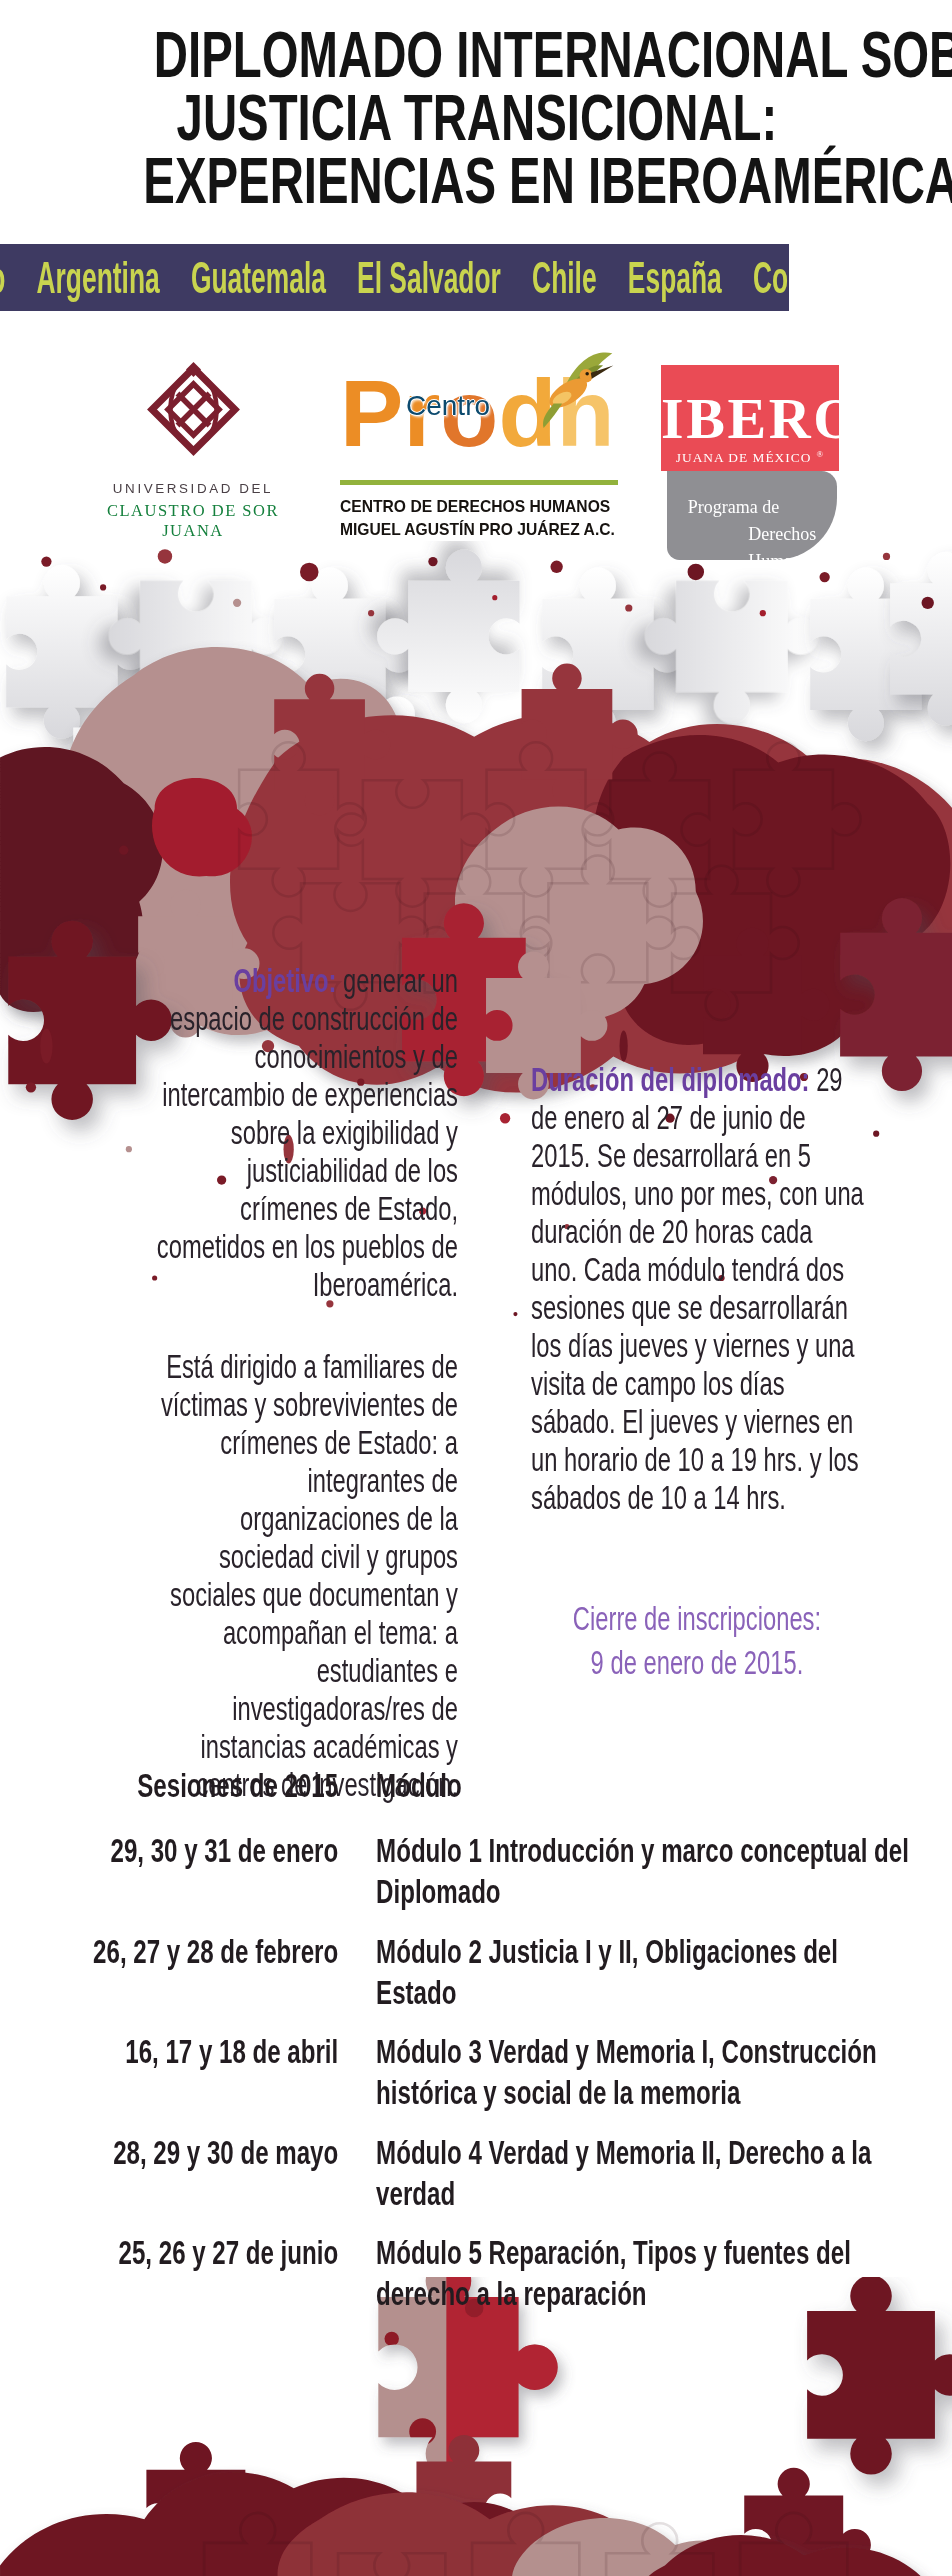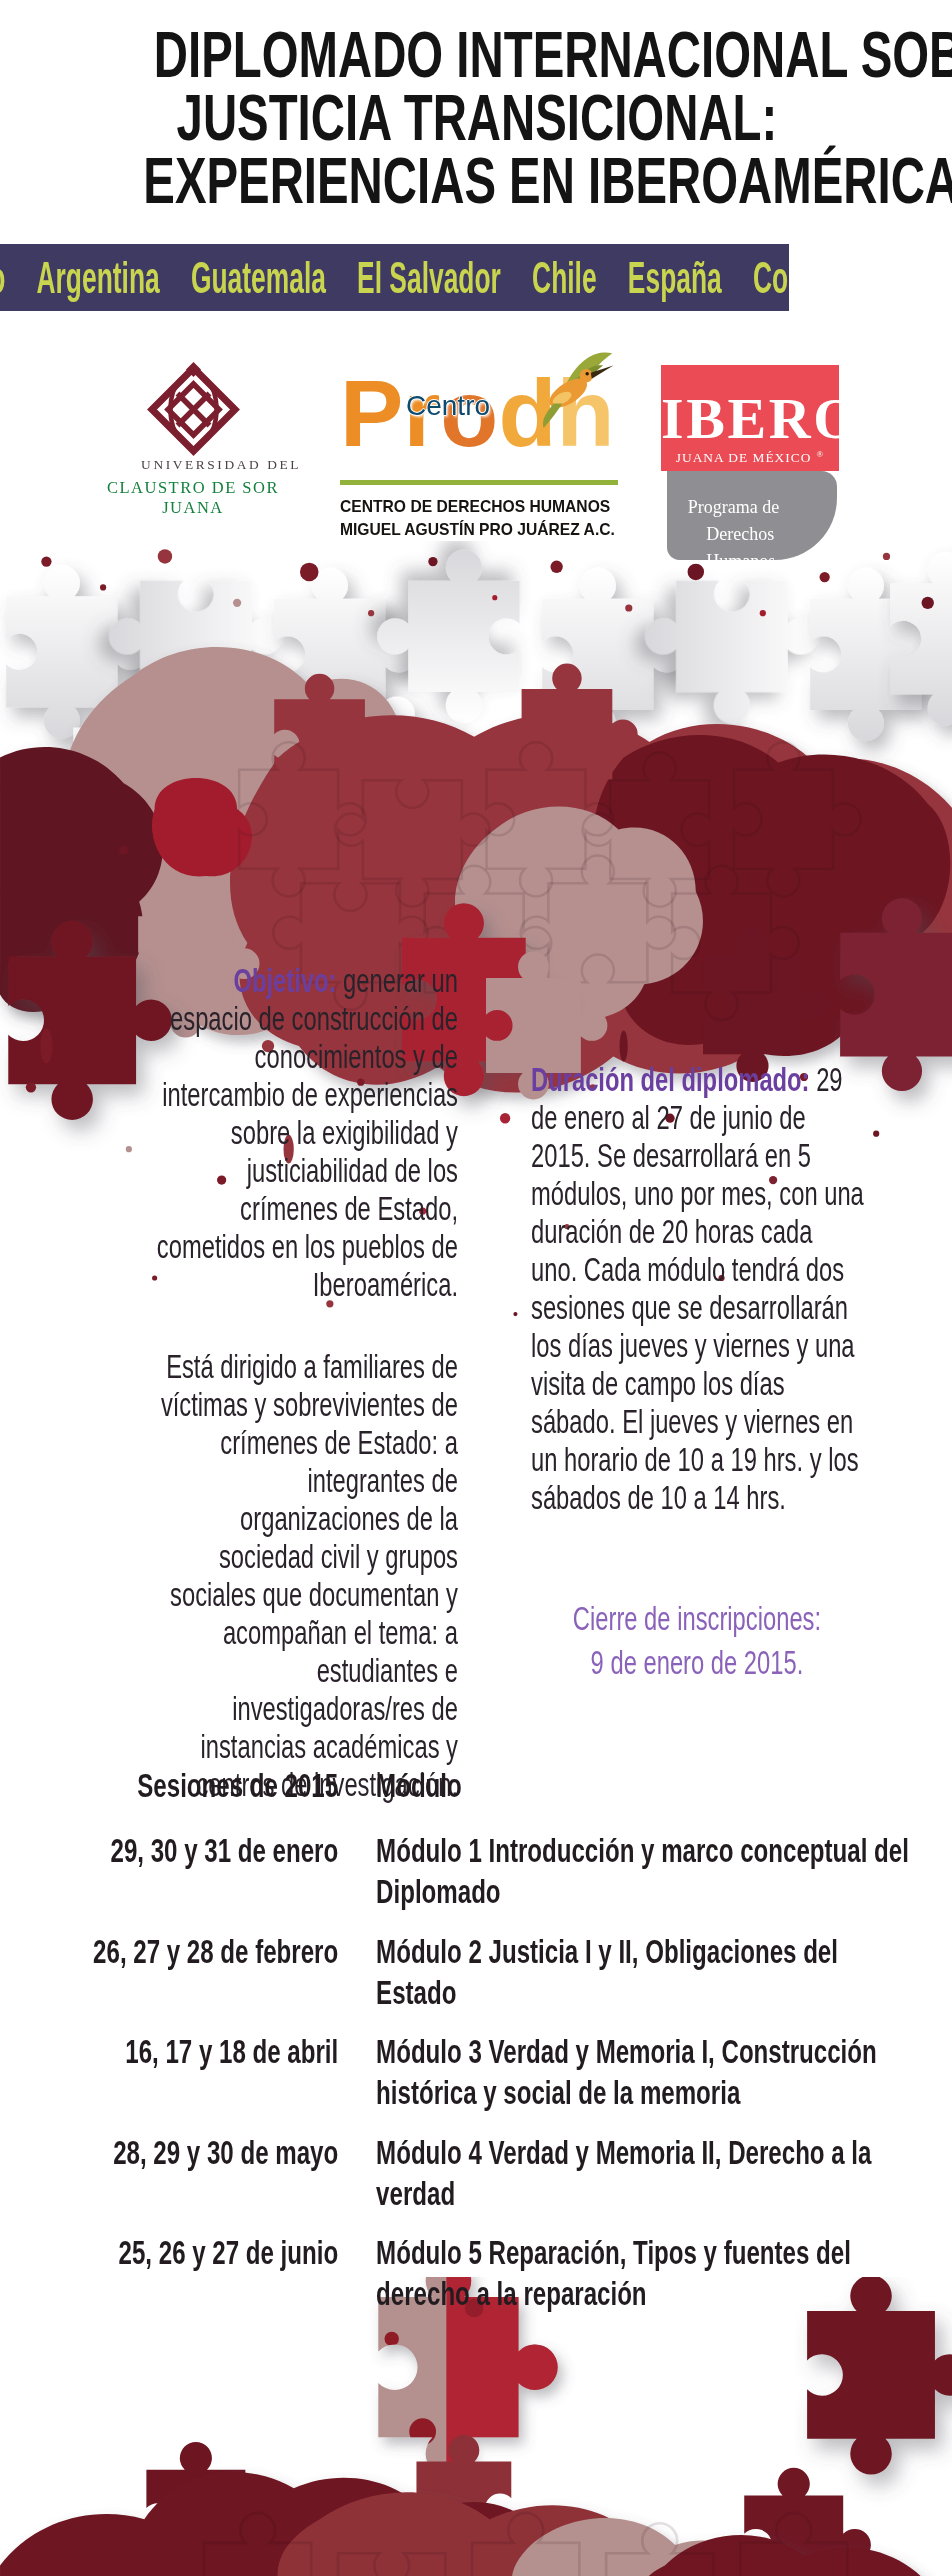--- a/index.html
+++ b/index.html
@@ -13,21 +13,21 @@
 
   
   .country-bar{position:absolute;top:244px;left:0;width:789px;height:67px;background:#3e3a62;z-index:2;overflow:hidden;}
   .country-row{height:100%;display:flex;align-items:center;justify-content:center;gap:52px;
                transform:scaleX(0.60);transform-origin:50% 50%;
                font-size:44px;font-weight:bold;color:#c9d44f;white-space:nowrap;}
 
   
   .logo-claustro{position:absolute;left:85px;top:362px;width:216px;text-align:center;z-index:2;}
   .claustro-emblem{display:block;margin:0 auto;}
-  .claustro-l1{margin-top:0;font-family:Liberation Serif, serif;font-size:13.4px;letter-spacing:2.6px;color:#4a4046;text-align:right;}
+  .claustro-l1{margin-top:24px;font-family:Liberation Sans, sans-serif;font-size:13.4px;letter-spacing:2.6px;color:#4a4046;}
   .claustro-l2{margin-top:5.2px;font-family:"Liberation Serif",serif;font-size:16.5px;letter-spacing:1.5px;color:#15803d;}
 
   .logo-prodh{position:absolute;left:340px;top:360px;width:278px;z-index:2;}
   .prodh-word{position:relative;height:117px;white-space:nowrap;}
   .prodh-word .l{font-size:95px;line-height:106px;font-weight:bold;}
   .lp{color:#ec8d25;} .lr{color:#ec8d25;} .lo{color:#e1762b;} .ld{color:#f2a93b;} .lh{color:#f6c469;}
   .prodh-centro{position:absolute;left:66px;top:30px;font-size:28px;font-weight:normal;color:#0c4a6e;
      text-shadow:1px 0 0 #fff,-1px 0 0 #fff,0 1px 0 #fff,0 -1px 0 #fff,1.5px 1.5px 2.6px #ffffff;}
   .prodh-bird{position:absolute;right:-6.2px;top:-14.4px;}
   .prodh-rule{width:278px;height:4.6px;background:#92b23c;margin-top:3.1px;}
@@ -37,21 +37,21 @@
 
   .logo-ibero{position:absolute;left:661px;top:365px;width:185px;z-index:2;}
   .ibero-box{width:178px;height:106px;background:#ea4b55;text-align:center;color:#fff;}
   .ibero-name{font-family:"Liberation Serif",serif;font-weight:bold;font-size:58px;line-height:61px;
               letter-spacing:2.6px;padding-top:23px;}
   .ibero-city{font-family:"Liberation Serif",serif;font-size:13.4px;letter-spacing:1px;}
   .ibero-reg{font-size:8.8px;vertical-align:super;margin-left:5.2px;}
   .ibero-gray{margin-left:6.2px;width:170px;height:89px;background:#8f8f93;border-radius:0 15.5px 62px 12.4px;
               color:#fff;font-family:"Liberation Serif",serif;font-size:18px;line-height:27px;}
   .ibero-prog1{padding:23px 0 0 20.6px;}
-  .ibero-prog2{padding-left:39px;}
+  .ibero-prog2{padding-left:39px;margin-left:42px;}
 
   
   .pz-top{position:absolute;top:541px;left:0;z-index:0;pointer-events:none;}
   .pz-bottom{position:absolute;top:2277px;left:0;z-index:0;pointer-events:none;}
 
   
   .col-left{position:absolute;top:962px;left:24px;width:434px;transform:scaleX(0.72);transform-origin:top right;
             text-align:right;font-size:33px;line-height:38px;color:#29222a;z-index:2;}
   .col-left p{margin:0;}
   .col-left .p2{margin-top:44px;}

